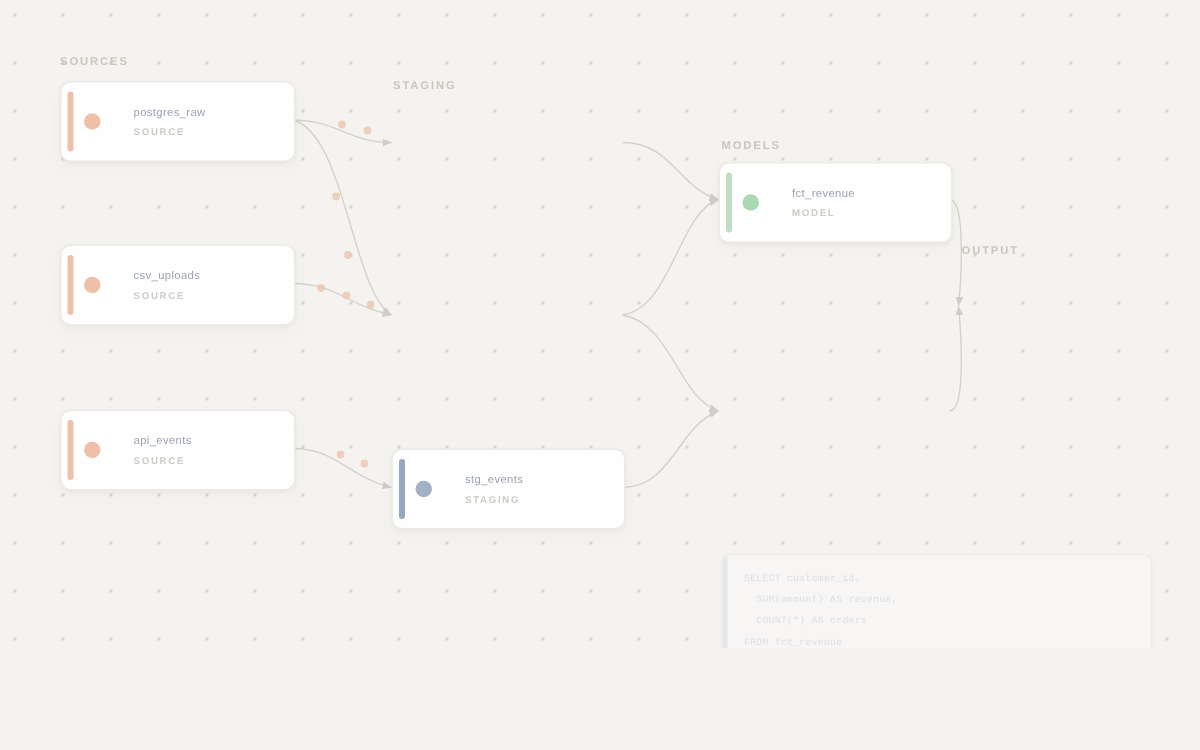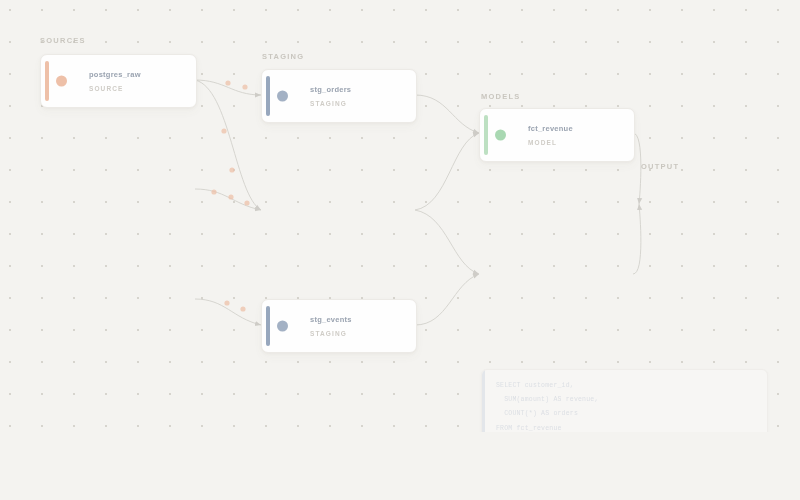--- a/index.html
+++ b/index.html
@@ -77,21 +77,21 @@
   }
   .node .labels {
     margin-left: 48px;
     display: flex;
     flex-direction: column;
     justify-content: center;
     gap: 6px;
   }
   .node .title {
     font-size: 7.5px;
-    font-weight: 700;
+    font-weight: 400;
     color: #9aa3b0;
     letter-spacing: 0.25px;
     white-space: nowrap;
   }
   .node .kind {
     font-size: 6.5px;
     font-weight: 600;
     letter-spacing: 1.1px;
     color: #cfccc6;
     text-transform: uppercase;
@@ -198,30 +198,38 @@
 
   <div class="node v-source" style="left:40px; top:54px; width:155px; height:52px;">
     <span class="accent"></span>
     <span class="dot"></span>
     <span class="labels">
       <span class="title">postgres_raw</span>
       <span class="kind">SOURCE</span>
     </span>
   </div>
 
-
-
-  <div class="node v-staging" style="left:261px; top:69px; width:154px; height:52px;">
-    <span class="accent"></span>
-    <span class="dot"></span>
-    <span class="labels">
-      <span class="title">stg_orders</span>
-      <span class="kind">STAGING</span>
-    </span>
-  </div>
+  <div class="node v-source" style="left:40px; top:163px; width:155px; height:52px;">
+    <span class="accent"></span>
+    <span class="dot"></span>
+    <span class="labels">
+      <span class="title">csv_uploads</span>
+      <span class="kind">SOURCE</span>
+    </span>
+  </div>
+
+  <div class="node v-source" style="left:40px; top:273px; width:155px; height:52px;">
+    <span class="accent"></span>
+    <span class="dot"></span>
+    <span class="labels">
+      <span class="title">api_events</span>
+      <span class="kind">SOURCE</span>
+    </span>
+  </div>
+
 
 
   <div class="node v-model" style="left:479px; top:108px; width:154px; height:52px;">
     <span class="accent"></span>
     <span class="dot"></span>
     <span class="labels">
       <span class="title">fct_revenue</span>
       <span class="kind">MODEL</span>
     </span>
   </div>

